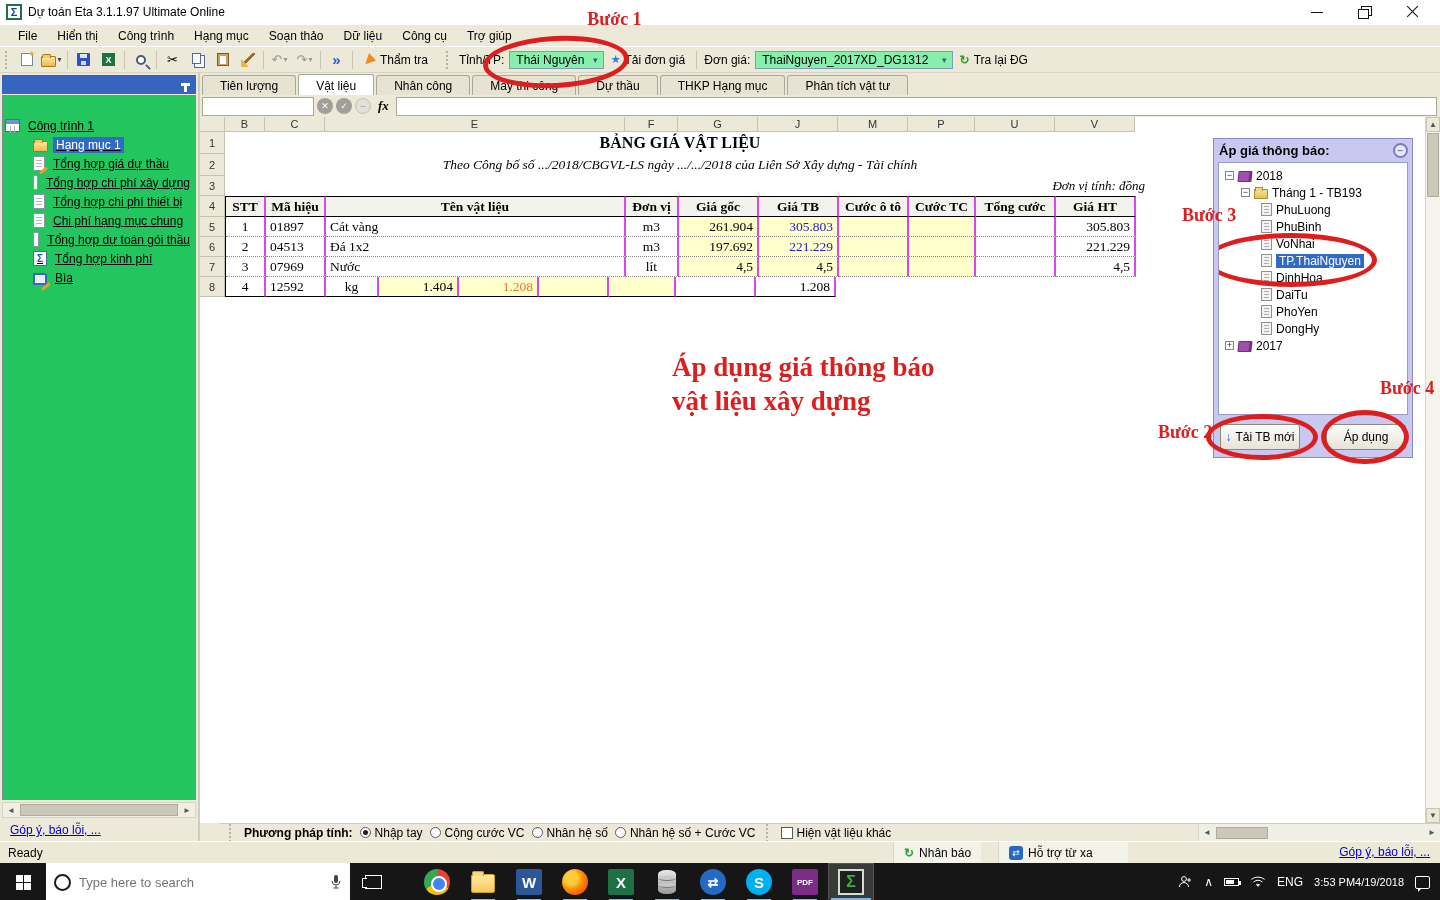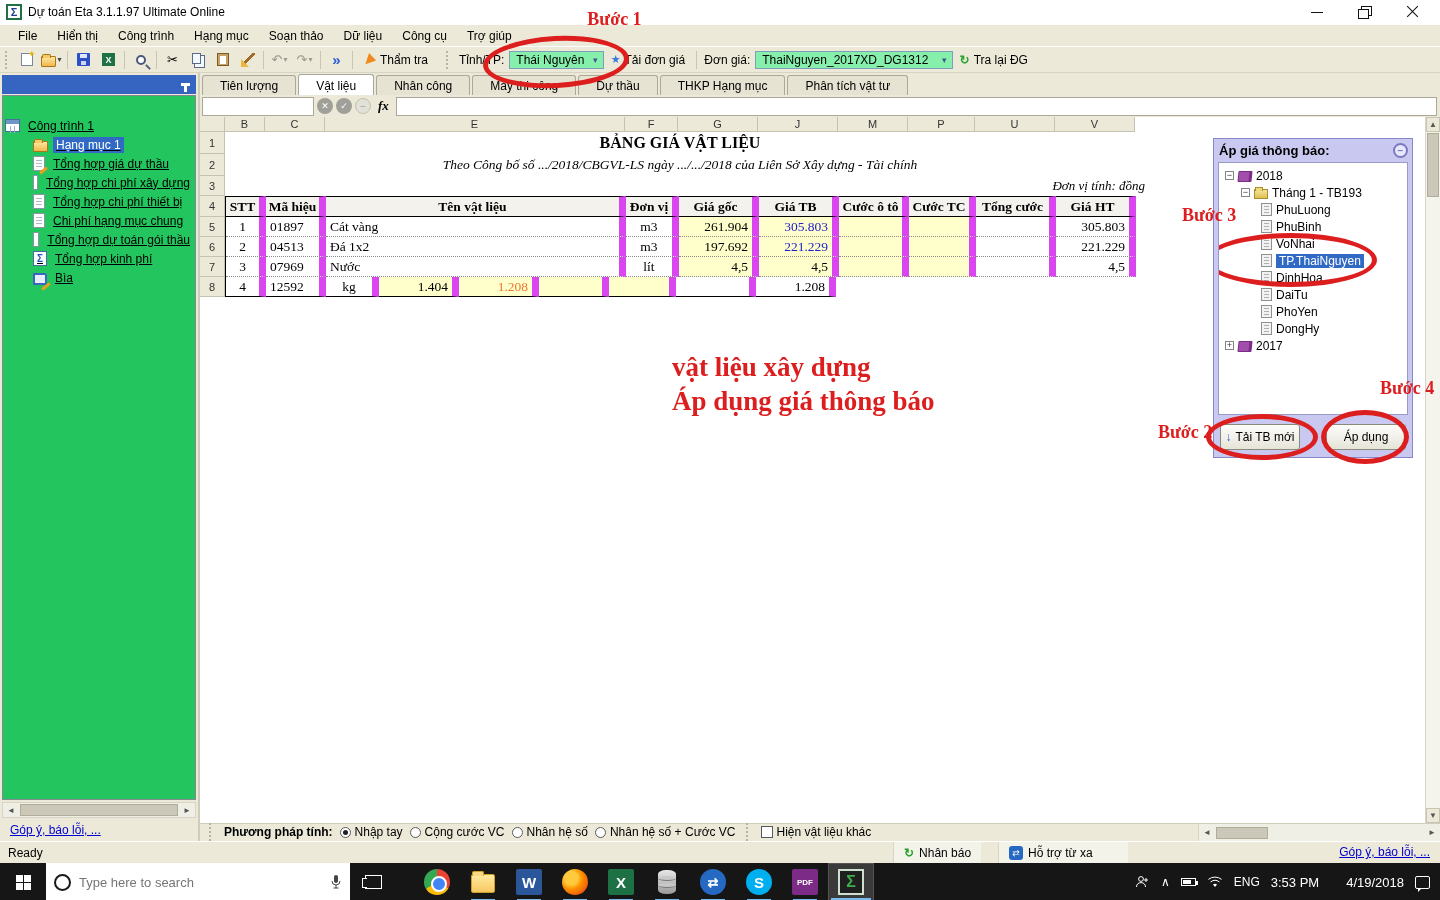--- a/index.html
+++ b/index.html
@@ -98,37 +98,37 @@
   .ch { background:#ece9d8; border-right:1px solid #c5c2b1; border-bottom:1px solid #c5c2b1; font-size:11px; color:#333; text-align:center; line-height:14px; cursor:pointer; }
   .corner { width:25px; }
   .srow { display:flex; }
   .gutter { width:25px; background:#ece9d8; border-right:1px solid #c5c2b1; border-bottom:1px solid #c5c2b1; font-size:11px; color:#333; display:flex; align-items:center; justify-content:center; cursor:pointer; }
   .cB{width:40px}.cC{width:60px}.cE{width:300px}.cF{width:53px}.cG{width:80px}.cJ{width:80px}.cM{width:70px}.cP{width:67px}.cU{width:80px}.cV{width:80px}
   .free { width:910px; font-family:"Liberation Serif",serif; }
   .title-cell { text-align:center; font-weight:bold; font-size:16px; display:flex; align-items:center; justify-content:center; }
   .sub-cell { text-align:center; font-style:italic; font-size:13.5px; display:flex; align-items:center; justify-content:center; }
   .unit-cell { text-align:right; font-style:italic; font-size:13px; display:flex; align-items:center; justify-content:flex-end; padding-right:2px;margin-left:12px; }
   .trow { display:flex; border-left:1px solid #000; font-family:"Liberation Serif",serif; font-size:13.5px; }
-  .trow .c { border-right:7px solid #d946ef; display:flex; align-items:center; padding:0 4px; cursor:cell; overflow:hidden; white-space:nowrap; }
+  .trow .c { border-right:2px solid #d946ef; display:flex; align-items:center; padding:0 4px; cursor:cell; overflow:hidden; white-space:nowrap; }
   .thead .c { border-top:1px solid #000; border-bottom:1px solid #000; font-weight:bold; background:#f4f2ec; justify-content:center; padding:0 1px; }
   .tdata .c { border-bottom:1px dotted #888; }
   .tdata.last .c { border-bottom:1px solid #000; }
   .num { justify-content:flex-end; }
   .ctr { justify-content:center; }
   .yellow { background:var(--cell_yellow,#ffffcc); }
   .v-blue { color:var(--value_blue,#2121cc); }
   .v-orange { color:var(--value_orange,#ee7733); }
 
   .vscroll { width:15px; background:#f4f3ec; border-left:1px solid #d8d5c6; display:flex; flex-direction:column; align-items:stretch; }
   .vs-arrow { height:15px; background:#ece9d8; border:1px solid #c8c5b4; font-size:8px; color:#555; text-align:center; line-height:14px; cursor:pointer; }
   .vs-thumb { height:64px; margin:1px; background:#cbc8ba; border:1px solid #b0ac9a; cursor:grab; }
   .vs-space { flex:1; }
 
   
-  .bottomstrip { height:18px; display:flex; align-items:flex-end; background:#ece9d8; border-top:1px solid #cfccba; }
+  .bottomstrip { height:18px; display:flex; align-items:center; background:#ece9d8; border-top:1px solid #cfccba;margin-left:20px; }
   .methods { flex:1; display:flex; align-items:center; gap:7px; padding-left:6px; white-space:nowrap; }
   .methods .blabel { font-weight:bold; }
   .radio { width:11px; height:11px; border-radius:50%; border:1px solid #5a5a5a; background:#fff; position:relative; display:inline-block; cursor:pointer; }
   .radio.on::after { content:""; position:absolute; left:2px; top:2px; right:2px; bottom:2px; border-radius:50%; background:#222; }
   .ropt { display:flex; align-items:center; gap:4px; }
   .chk { width:12px; height:12px; border:1px solid #5a5a5a; background:#fff; display:inline-block; cursor:pointer; }
   .hsb { width:242px; align-self:stretch; display:flex; align-items:center; background:#f0efe6; border-left:1px solid #d8d5c6; }
   .hsb .sb-thumb { flex:0 0 52px; }
   .hsb .sb-space { flex:1; }
   .sheettabs { height:22px; background:#ece9d8; display:flex; align-items:center; padding-left:12px; gap:2px; border-top:1px solid #fff; }
@@ -170,21 +170,21 @@
   .ic-db::before { top:6px; } .ic-db::after { top:13px; }
   .ic-tv { border-radius:50%; background:#2569c3; color:#fff; font-size:13px; }
   .ic-sk { border-radius:50%; background:#00aff0; color:#fff; font-size:15px; }
   .ic-pdf { background:#7c2b86; color:#fff; font-size:8px; border-radius:2px; flex-direction:column; }
   .ic-eta { background:#1f1f1f; border:2px solid #cfe0cf; color:#3fae49; font-size:16px; }
   .tray { margin-left:auto; display:flex; align-items:center; gap:11px; padding-right:10px; }
   .tray-item { display:flex; align-items:center; justify-content:center; cursor:pointer; }
   .battery { width:15px; height:8px; border:1px solid #fff; position:relative; }
   .battery::before { content:""; position:absolute; left:1px; top:1px; bottom:1px; width:8px; background:#fff; }
   .battery::after { content:""; position:absolute; right:-3px; top:2px; width:2px; height:4px; background:#fff; }
-  .clock { text-align:left; font-size:13px; line-height:13px;gap:27px; }
+  .clock { text-align:left; font-size:11px; line-height:13px; }
   .notif { width:15px; height:13px; border:1px solid #fff; border-radius:2px; position:relative; }
   .notif::after { content:""; position:absolute; left:2px; bottom:-4px; width:0; height:0; border-top:4px solid #fff; border-right:4px solid transparent; }
 
   
   .panel { position:absolute; left:1213px; top:138px; width:200px; height:320px; background:var(--panel_lavender,#c8c8f0); border:1px solid #8888c8; z-index:20; }
   .panel-header { height:21px; display:flex; align-items:center; padding:2px 4px 0 5px; font-weight:bold; font-size:13px; }
   .panel-min { margin-left:auto; width:15px; height:15px; border-radius:50%; border:2px solid #7a7ac2; color:#7a7ac2; font-size:10px; line-height:11px; text-align:center; cursor:pointer; background:#e8e8fa; }
   .panel-tree { position:absolute; left:4px; right:4px; top:23px; bottom:42px; background:#fff; border:1px solid #9a9ac8; padding:4px 2px; overflow:hidden; }
   .ptree-row { height:17px; display:flex; align-items:center; gap:4px; cursor:pointer; white-space:nowrap; position:relative; }
   .pl1 { padding-left:4px; } .pl2 { padding-left:20px; } .pl3 { padding-left:40px; }
@@ -607,22 +607,22 @@
         <span>Áp dụng</span>
       </span>
       <span class="red-ellipse e4"></span>
       <span class="buoc b4">Bước 4</span>
     </span>
   </div>
   <span class="buoc b3">Bước 3</span>
 </div>
 
 <div class="bignote">
+  <div>Áp dụng giá thông báo</div>
   <div>vật liệu xây dựng</div>
-  <div>Áp dụng giá thông báo</div>
 </div>
 
 <div class="statusbar">
   <span class="st-ready">Ready</span>
   <span class="st-seg st-seg1">
     <span class="c-green">↻</span>
     <span>Nhân báo</span>
   </span>
   <span class="st-seg st-seg2">
     <span class="i-tv">⇄</span>

